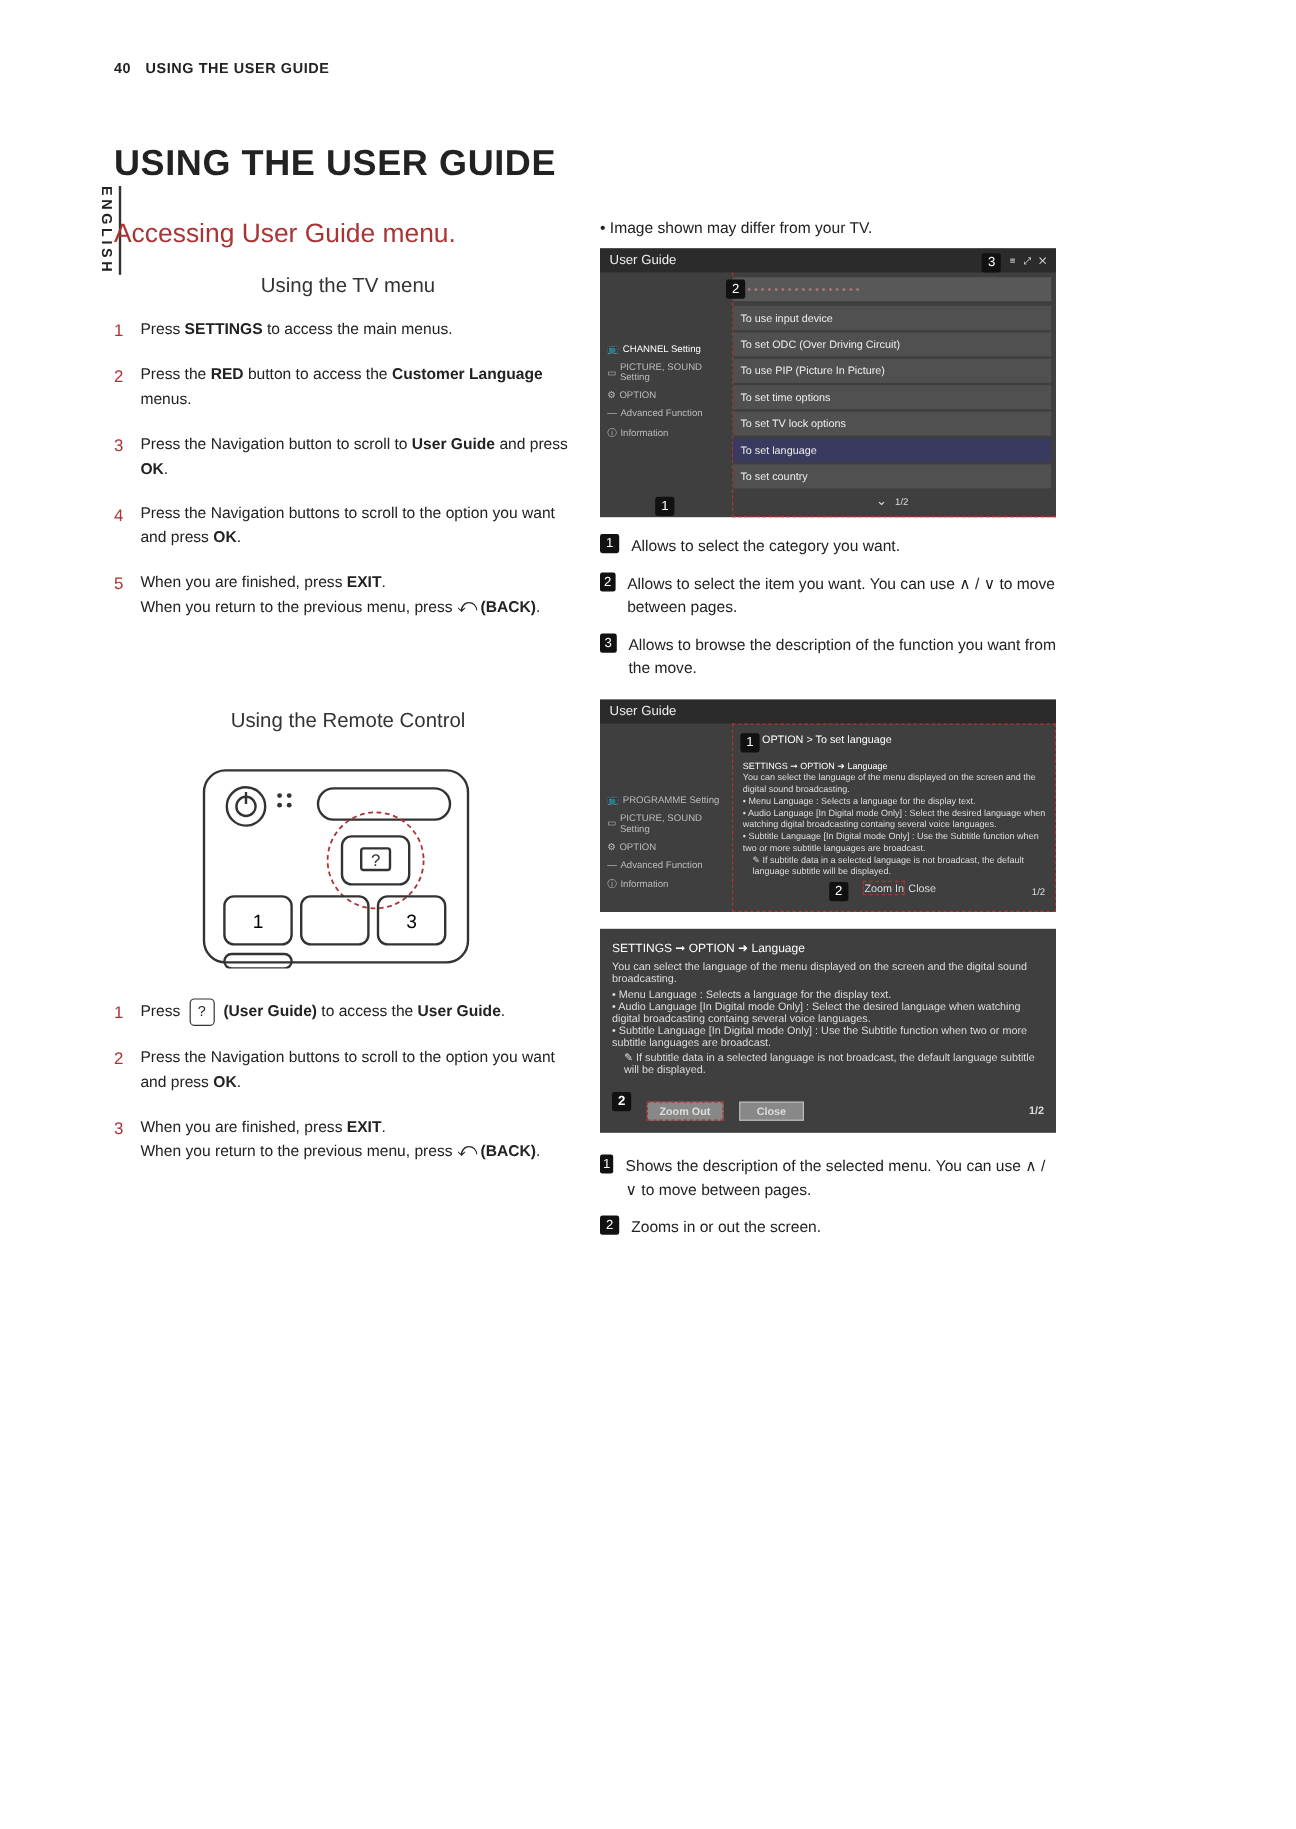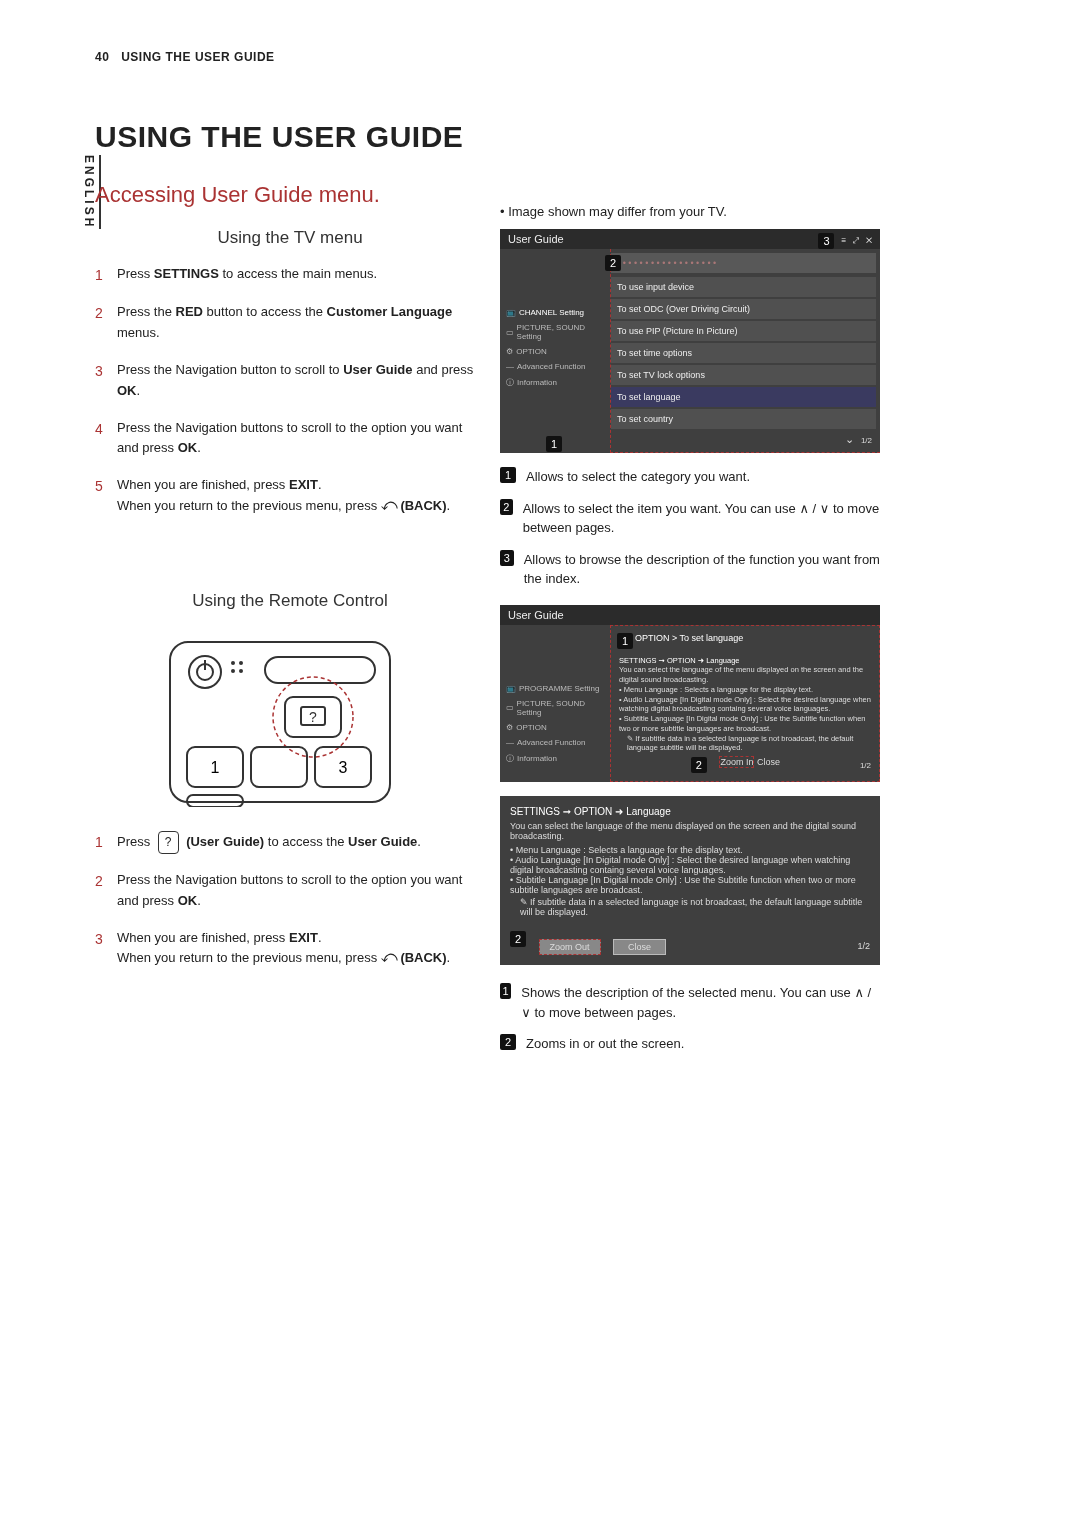--- a/index.html
+++ b/index.html
@@ -13,21 +13,21 @@
   }
   .page-header { position: absolute; top: 50px; left: 95px; font-size: 12px; font-weight: bold; letter-spacing: .5px; }
   .page-header .n { font-weight: bold; margin-right: 8px; margin-top: 41px; }
   .lang-tab {
     position: absolute; left: 82px; top: 155px;
     writing-mode: vertical-rl; text-orientation: mixed;
     font-size: 12px; font-weight: bold; letter-spacing: 3px;
     border-right: 2px solid #333; padding-right: 3px;
   }
   .left-col { position: absolute; left: 95px; top: 120px; width: 390px; }
-  .right-col { position: absolute; left: 500px; top: 204px; width: 380px; }
+  .right-col { position: absolute; left: 500px; top: 182px; width: 380px; }
   h1 { font-size: 30px; font-weight: bold; margin-bottom: 28px; letter-spacing: .5px; }
   h2 { font-size: 22px; color: #a33; font-weight: normal; margin-bottom: 20px; }
   h3 { font-size: 17px; color: #333; font-weight: normal; margin: 18px 0 16px 0; text-align: center; }
   ol.steps { list-style: none; padding-left: 0; }
   ol.steps li { display: flex; margin-bottom: 16px; font-size: 13px; line-height: 1.6; }
   ol.steps li .num { color: #a33; font-size: 14px; width: 22px; flex-shrink: 0; }
   .back-icon { display:inline-block; width:16px; height:12px; position:relative; }
   .back-icon::before { content:"⤺"; font-size:16px; line-height:10px; }
   .btn-icon { display:inline-block; border:1px solid #333; border-radius:4px; padding:1px 6px; font-size:12px; margin:0 4px; }
   .remote-svg { margin: 10px 0 20px 70px; }
@@ -177,36 +177,36 @@
       </div>
       <div class="main" style="border:1.5px dashed #a33; border-top:none; border-right:none; position:relative;">
         <div class="hdr" style="position:relative;"><span class="callout-sq" style="position:absolute; left:-6px; top:2px;">2</span><span style="color:#a77;">• • • • • • • • • • • • • • • • • •</span></div>
         <div class="item">To use input device</div>
         <div class="item">To set ODC (Over Driving Circuit)</div>
         <div class="item">To use PIP (Picture In Picture)</div>
         <div class="item">To set time options</div>
         <div class="item">To set TV lock options</div>
         <div class="item sel">To set language</div>
         <div class="item">To set country</div>
-        <div style="text-align:right; font-size:8px; padding:2px 4px;"><span class="arrow">⌄</span> &nbsp; <span>1/2</span></div>
+        <div style="text-align:center; font-size:8px; padding:2px 4px;"><span class="arrow">⌄</span> &nbsp; <span>1/2</span></div>
       </div>
     </div>
   </div>
 
   <div class="callout-row">
       <span class="callout-sq">1</span>
       <span>Allows to select the category you want.</span>
     </div>
   <div class="callout-row">
       <span class="callout-sq">2</span>
       <span>Allows to select the item you want. You can use ∧ / ∨ to move between pages.</span>
     </div>
   <div class="callout-row">
       <span class="callout-sq">3</span>
-      <span>Allows to browse the description of the function you want from the index.</span>
+      <span>Allows to browse the description of the function you want from the move.</span>
     </div>
 
   <div class="shot" style="margin-top:16px;">
     <div class="title"><span>User Guide</span></div>
     <div class="body">
       <div class="side">
         <div style="height:26px"></div>
         <div>
             <span class="smallicon">📺</span>
             <span>PROGRAMME Setting</span>
@@ -250,21 +250,21 @@
     </div>
   </div>
 
   <div class="desc-box">
     <div style="color:#fff; font-size:10px;">SETTINGS ➞ OPTION ➜ Language</div>
     <div style="margin:4px 0;">You can select the language of the menu displayed on the screen and the digital sound broadcasting.</div>
     <div>• <span>Menu Language : Selects a language for the display text.</span></div>
     <div>• <span>Audio Language [In Digital mode Only] : Select the desired language when watching digital broadcasting containg several voice languages.</span></div>
     <div>• <span>Subtitle Language [In Digital mode Only] : Use the Subtitle function when two or more subtitle languages are broadcast.</span></div>
     <div style="padding-left:10px; margin-top:2px;">✎ If subtitle data in a selected language is not broadcast, the default language subtitle will be displayed.</div>
-    <div style="text-align:left; margin-top:14px;">
+    <div style="text-align:left; margin-top:14px;font-weight:bold;">
       <span class="callout-sq">2</span>
       <span class="zoom" style="border:1.5px dashed #a33;">Zoom Out</span>
       <span class="close">Close</span>
       <span style="float:right; font-size:9px; padding-top:10px;">1/2</span>
     </div>
   </div>
 
   <div class="callout-row" style="margin-top:18px;">
       <span class="callout-sq">1</span>
       <span>Shows the description of the selected menu. You can use ∧ / ∨ to move between pages.</span>

